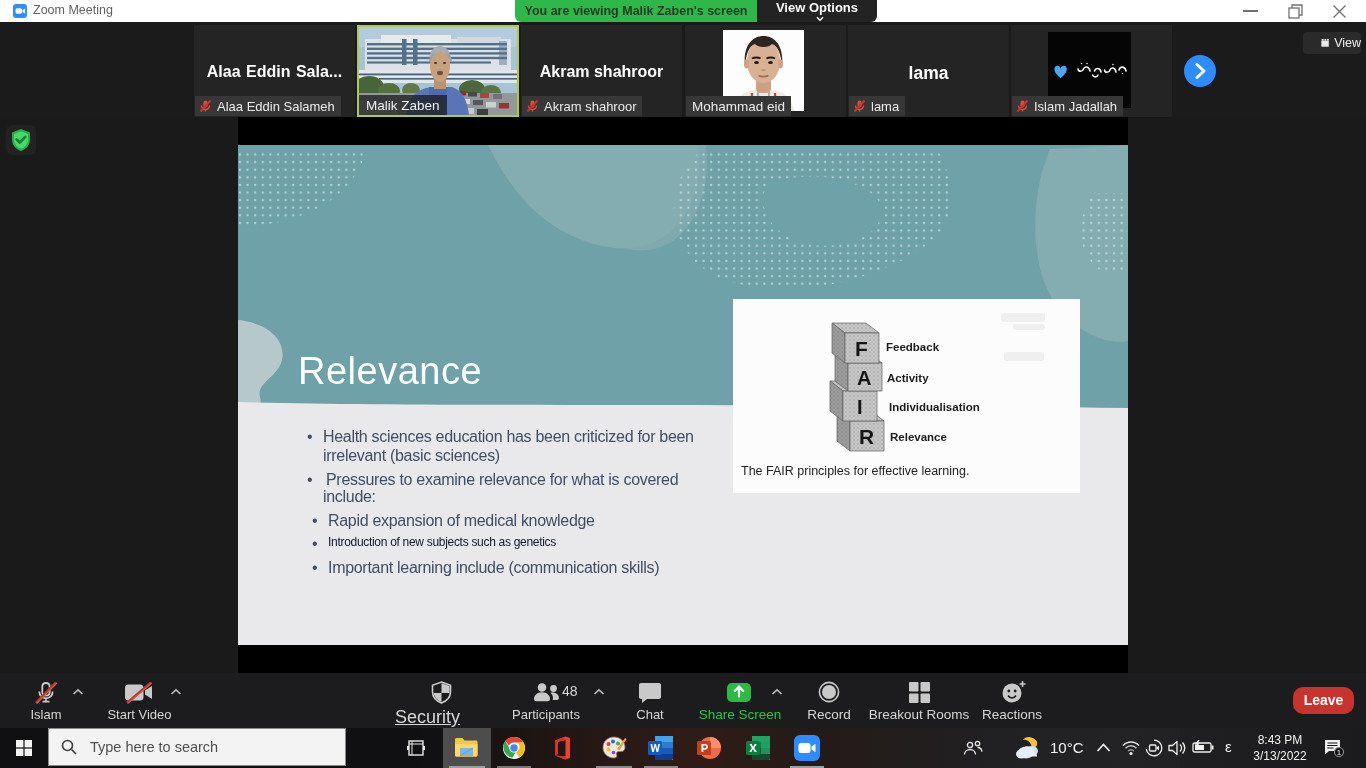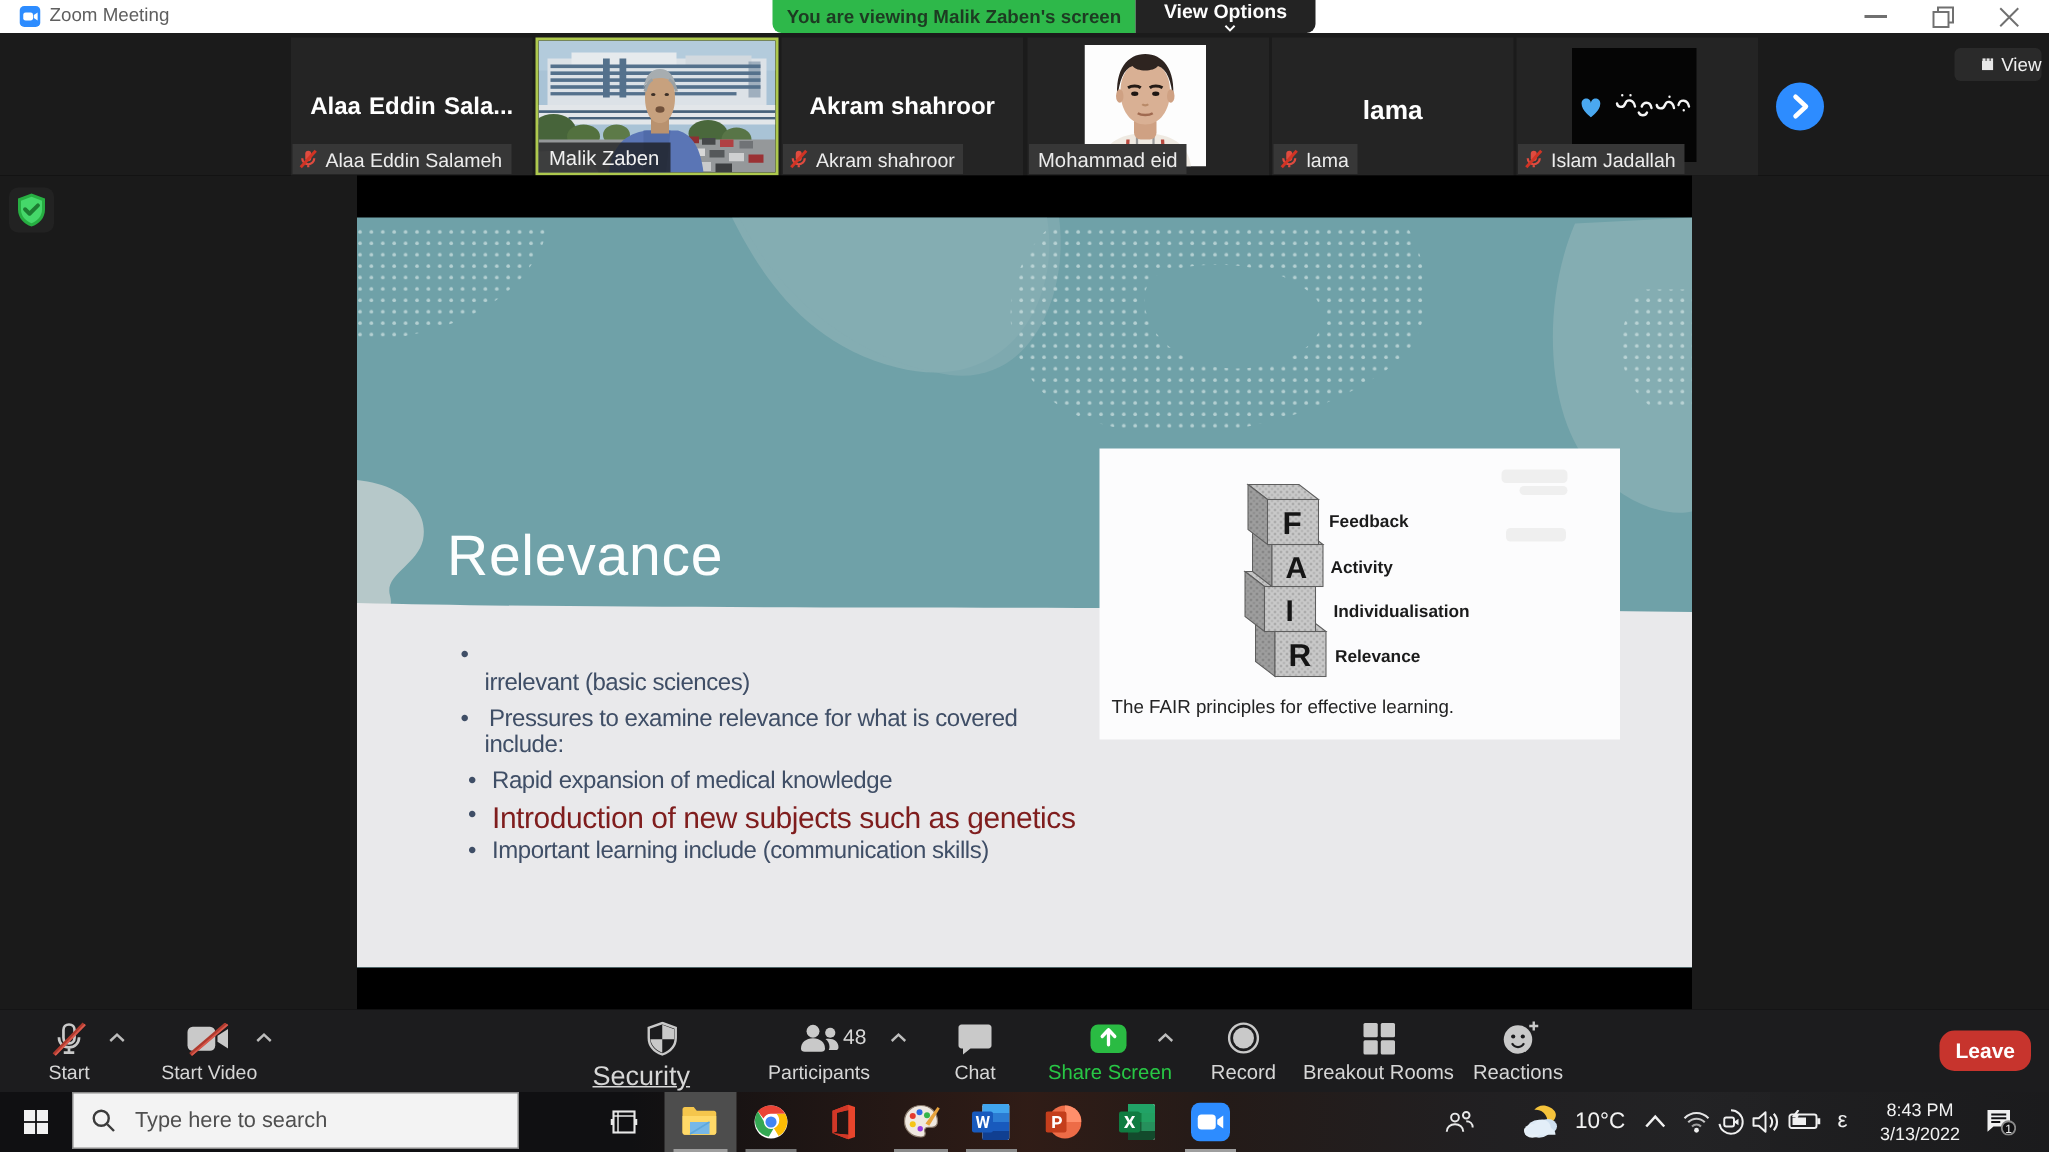--- a/index.html
+++ b/index.html
@@ -250,28 +250,29 @@
     <path d="M462 6 C 420 45 430 110 480 132 C 540 158 640 140 695 95 C 720 72 715 30 700 6 Z
              M530 40 C 560 25 620 30 640 55 C 655 80 620 105 575 100 C 535 95 515 60 530 40 Z" fill="url(#dots)" fill-rule="evenodd"></path>
 
     <path d="M855 48 C 835 80 840 110 865 128 L 890 128 L 890 48 Z" fill="url(#dots)"></path>
 
     <path d="M0 257 C 200 262 500 258 890 263 L 890 500 L 0 500 Z" fill="#e9e9eb"></path>
   </svg>
   <div class="abs" style="left:60px;top:205px;font-size:38px;color:#fcfefe;letter-spacing:0.5px;">Relevance</div>
 
   <div style="position:absolute;font-size:16px;letter-spacing:-0.3px;color:#3f4e66;white-space:nowrap;left:69px;top:283px;">•</div>
+  <div style="position:absolute;font-size:16px;letter-spacing:-0.3px;color:#3f4e66;white-space:nowrap;left:85px;top:283px;">Health sciences education has been criticized for been</div>
   <div style="position:absolute;font-size:16px;letter-spacing:-0.3px;color:#3f4e66;white-space:nowrap;left:85px;top:302px;">irrelevant (basic sciences)</div>
   <div style="position:absolute;font-size:16px;letter-spacing:-0.3px;color:#3f4e66;white-space:nowrap;left:69px;top:326px;">•</div>
   <div style="position:absolute;font-size:16px;letter-spacing:-0.3px;color:#3f4e66;white-space:nowrap;left:88px;top:326px;">Pressures to examine relevance for what is covered</div>
   <div style="position:absolute;font-size:16px;letter-spacing:-0.3px;color:#3f4e66;white-space:nowrap;left:85px;top:343px;">include:</div>
   <div style="position:absolute;font-size:16px;letter-spacing:-0.3px;color:#3f4e66;white-space:nowrap;left:74px;top:367px;">•</div>
   <div style="position:absolute;font-size:16px;letter-spacing:-0.3px;color:#3f4e66;white-space:nowrap;left:90px;top:367px;">Rapid expansion of medical knowledge</div>
   <div style="position:absolute;font-size:16px;letter-spacing:-0.3px;color:#3f4e66;white-space:nowrap;left:74px;top:390px;">•</div>
-  <div style="position:absolute;font-size:20px;letter-spacing:-0.3px;color:#7f1d1d;white-space:nowrap;left:90px;top:390px;">Introduction of new subjects such as genetics</div>
+  <div style="position:absolute;font-size:12px;letter-spacing:-0.3px;color:#0f172a;white-space:nowrap;left:90px;top:390px;">Introduction of new subjects such as genetics</div>
   <div style="position:absolute;font-size:16px;letter-spacing:-0.3px;color:#3f4e66;white-space:nowrap;left:74px;top:414px;">•</div>
   <div style="position:absolute;font-size:16px;letter-spacing:-0.3px;color:#3f4e66;white-space:nowrap;left:90px;top:414px;">Important learning include (communication skills)</div>
 
   <div class="abs" id="fairpanel" style="left:495px;top:154px;width:347px;height:194px;background:#fcfcfd;">
     <svg class="abs" style="left:0;top:0;" width="347" height="194" viewBox="0 0 347 194">
       <defs>
         <pattern id="stipple" width="4" height="4" patternUnits="userSpaceOnUse">
           <rect width="4" height="4" fill="#c9c9c9"></rect>
           <circle cx="1" cy="1" r="0.7" fill="#8d8d8d"></circle>
           <circle cx="3" cy="3" r="0.7" fill="#a5a5a5"></circle>
@@ -330,21 +331,21 @@
     <g fill="none" stroke="#c9c9c9" stroke-width="1.8">
       <path d="M13 3c-2.2 0-3.7 1.5-3.7 3.7v5.2c0 2.2 1.5 3.7 3.7 3.7s3.7-1.5 3.7-3.7V6.7C16.7 4.5 15.2 3 13 3z"></path>
       <path d="M6.3 11.5c0 4 2.9 6.8 6.7 6.8s6.7-2.8 6.7-6.8M13 18.3v3.4M9.5 21.7h7"></path>
     </g>
     <path d="M3 23L23 2.5" stroke="#b03a2e" stroke-width="2.6"></path>
     <path d="M3.8 23.4L23.8 3" stroke="#d9594c" stroke-width="1.2"></path>
   </svg>
   <svg class="abs" style="left:72px;top:15px;" width="12" height="8" viewBox="0 0 12 8">
       <path d="M1.5 6L6 1.8 10.5 6" stroke="#bdbdbd" stroke-width="1.6" fill="none"></path>
     </svg>
-  <div class="abs" style="left:0px;top:34px;width:92px;text-align:center;font-size:13px;color:#d6d6d6;">Start</div>
+  <div class="abs" style="left:0px;top:34px;width:92px;text-align:center;font-size:13px;color:#d6d6d6;">Islam</div>
 
   <svg class="abs" style="left:124px;top:9px;" width="30" height="22" viewBox="0 0 30 22">
     <rect x="1" y="2.5" width="18.5" height="16" rx="3.5" fill="#c9c9c9"></rect>
     <path d="M21 8.5l7-4.5v13l-7-4.5z" fill="#c9c9c9"></path>
     <path d="M3 21L27 0.5" stroke="#b03a2e" stroke-width="2.6"></path>
     <path d="M3.8 21.4L27.8 1" stroke="#d9594c" stroke-width="1.2"></path>
   </svg>
   <svg class="abs" style="left:170px;top:15px;" width="12" height="8" viewBox="0 0 12 8">
       <path d="M1.5 6L6 1.8 10.5 6" stroke="#bdbdbd" stroke-width="1.6" fill="none"></path>
     </svg>

